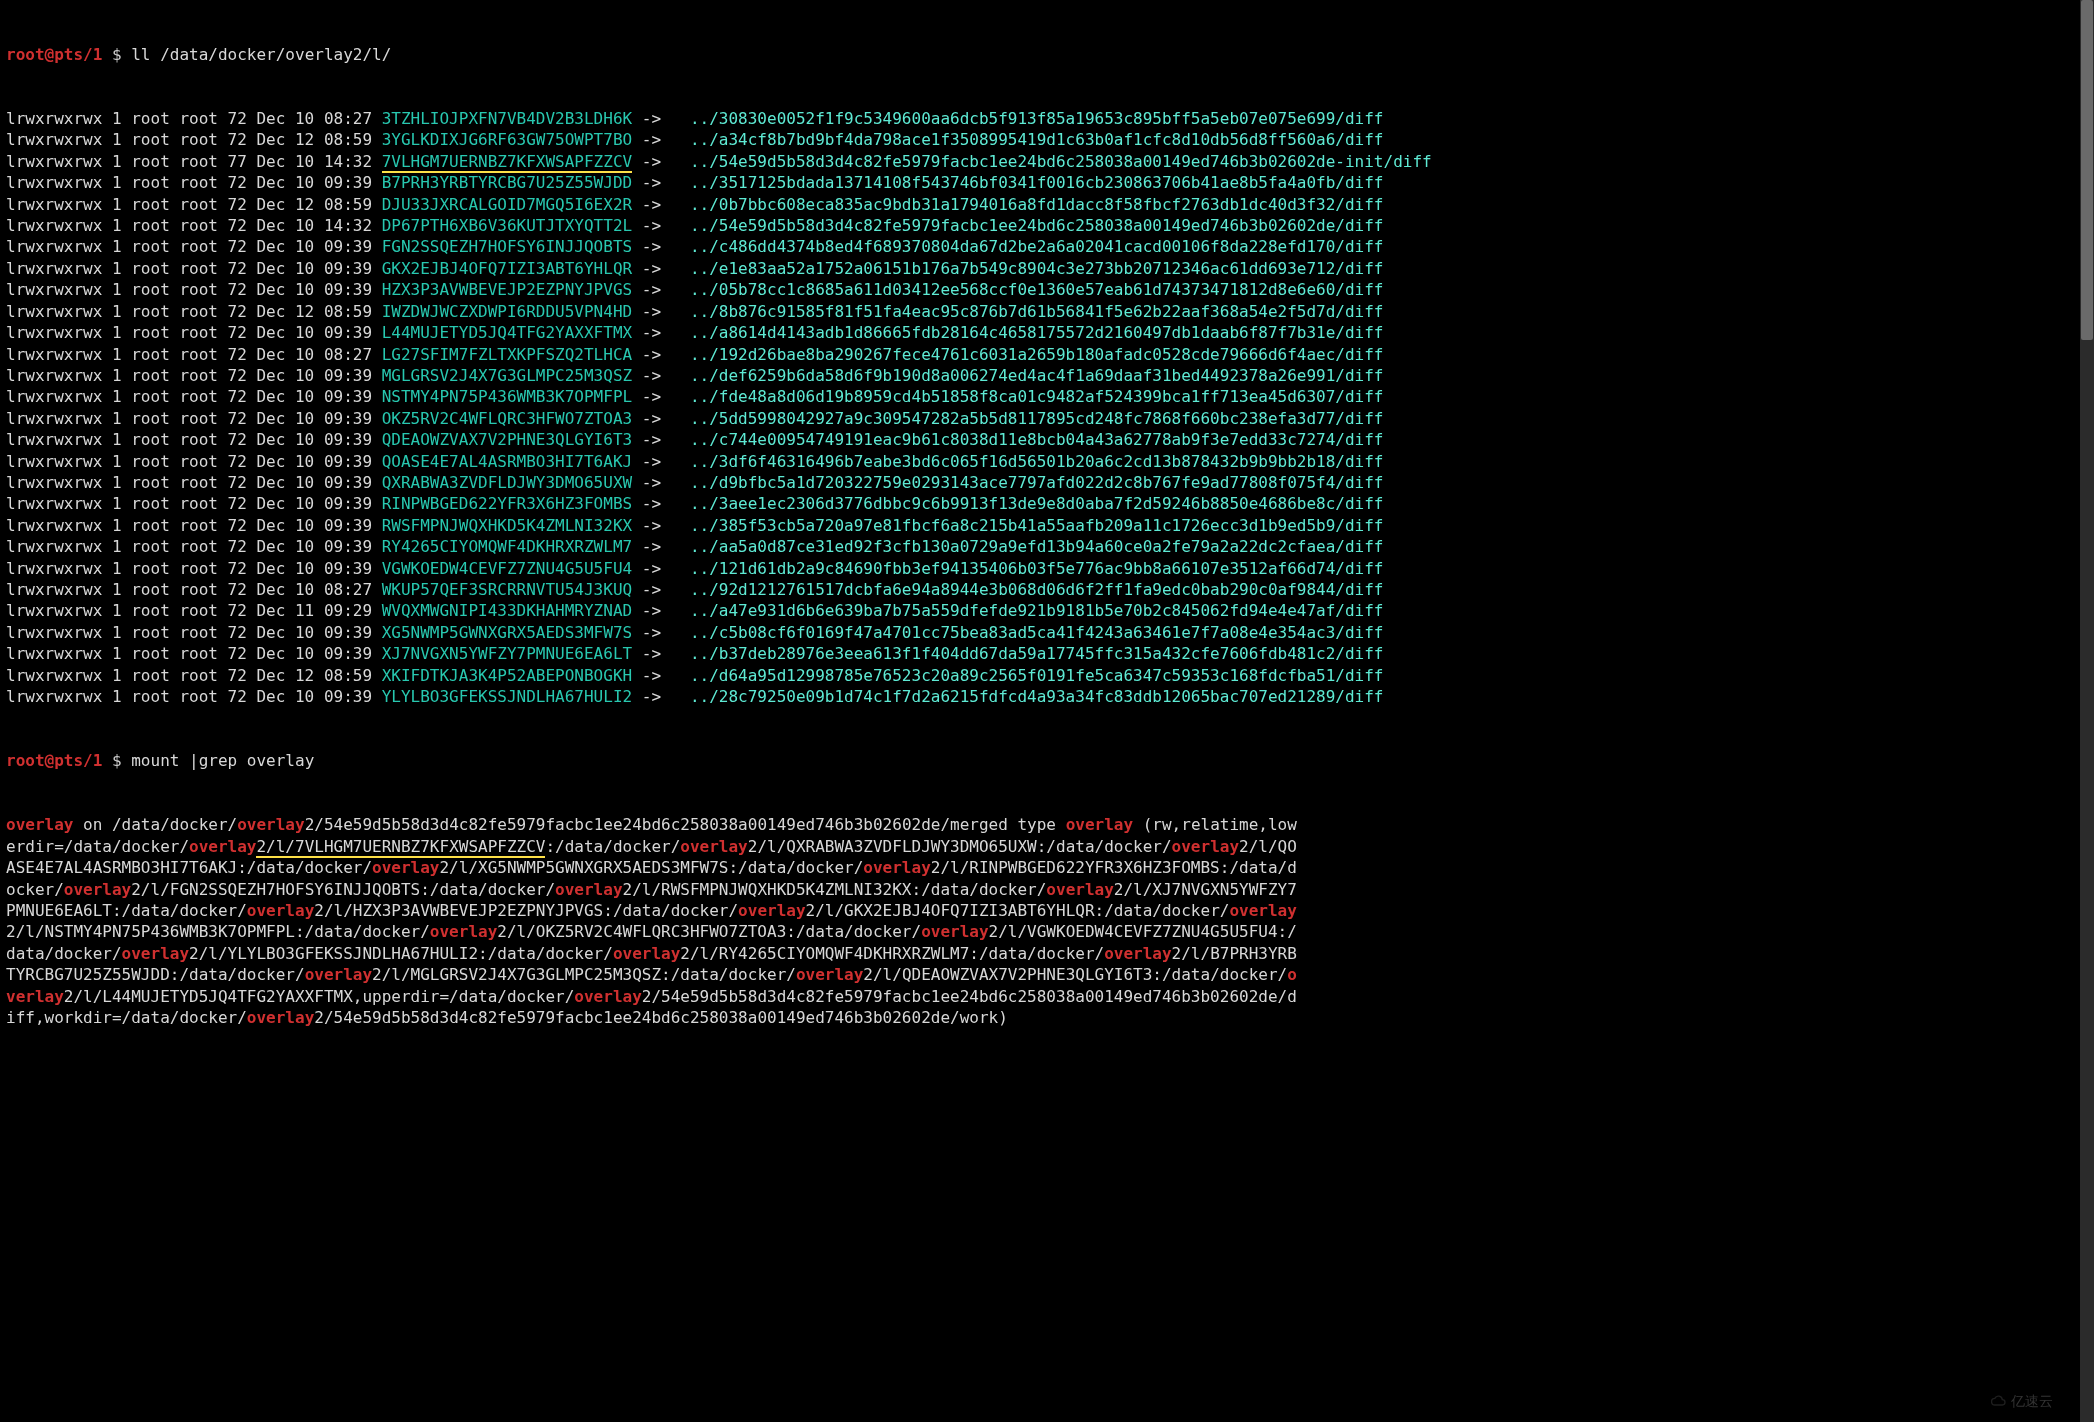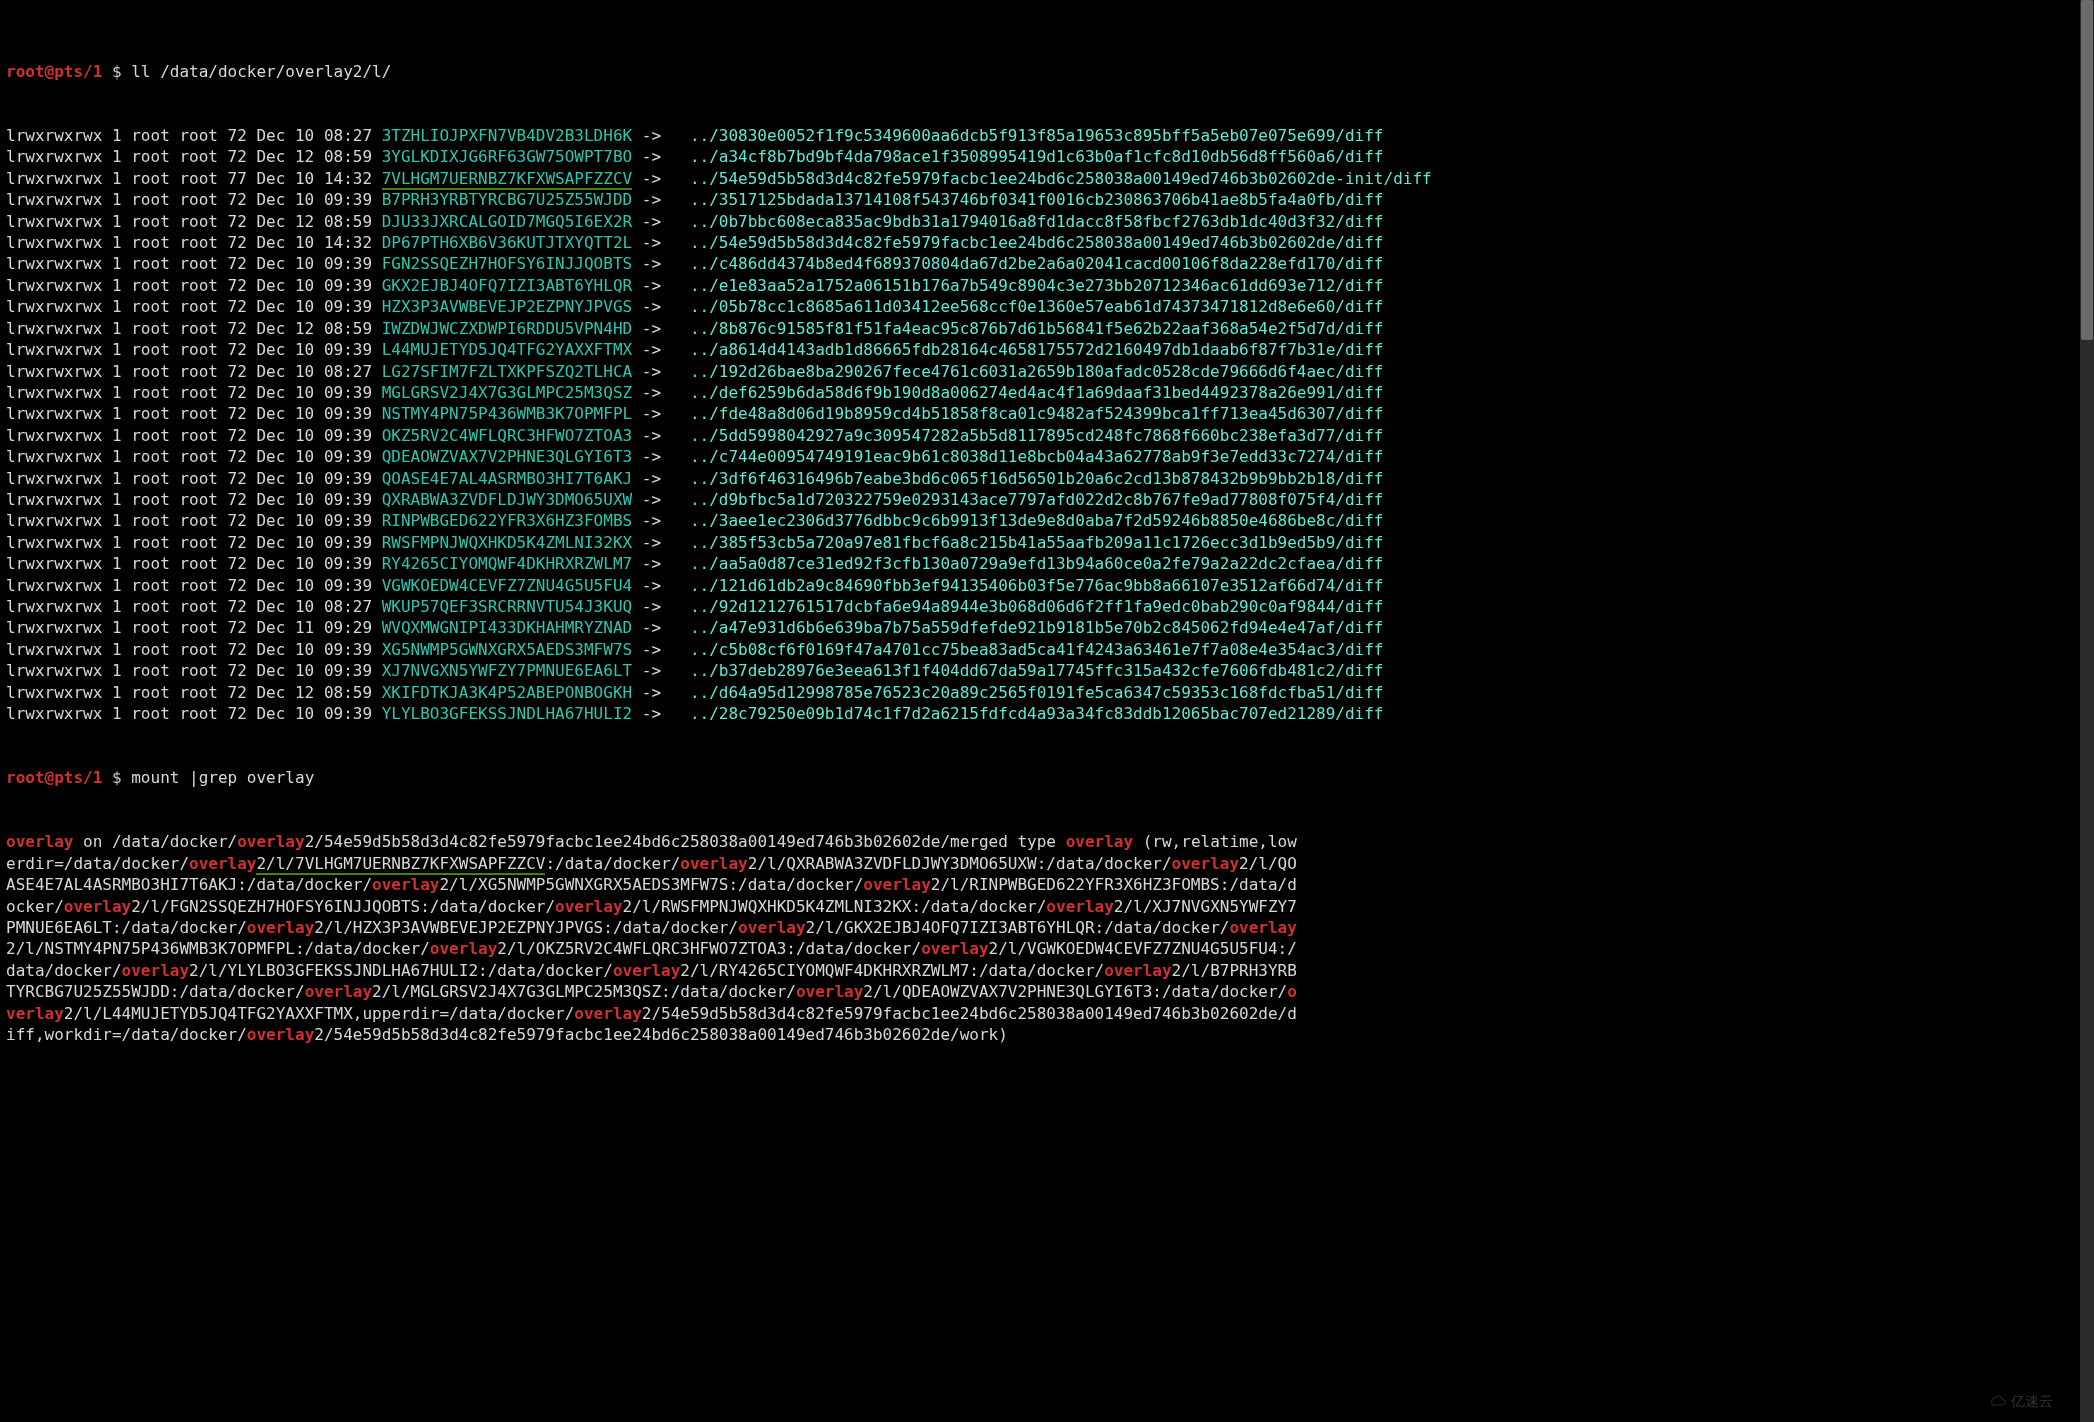--- a/index.html
+++ b/index.html
@@ -8,36 +8,36 @@
     background: #000;
     color: #d8d8d8;
     font-family: "Menlo", "Consolas", "DejaVu Sans Mono", monospace;
     font-size: 16px;
     line-height: 21.4px;
     width: 2094px;
     height: 1422px;
     overflow: hidden;
   }
   .terminal {
-    padding: 18px 6px;
+    padding: 1px 6px;
     white-space: pre;
   }
   .prompt-user { color: #d03030; font-weight: 600; }
   .prompt-dollar { color: #c8c8c8; }
   .cmd { color: #d8d8d8; }
   .line { white-space: pre; }
   .perm { color: #d8d8d8; }
   .linkname { color: #28c8b0; }
   .arrow { color: #d8d8d8; }
   .target { color: #5eead4; }
   .total { color: #d8d8d8; }
   .host { color: #b8b828; }
   .path { color: #b8b828; }
   .ts { color: #c860d0; }
-  .underline1 { border-bottom: 2px solid #4d7c0f; }
+  .underline1 { border-bottom: 2px solid #fde047; }
   .ov { color: #d03030; font-weight: 600; }
   .white { color: #d8d8d8; }
   .scrollbar {
     position: absolute;
     right: 0;
     top: 0;
     bottom: 0;
     width: 14px;
     background: #2b2b2b;
   }

